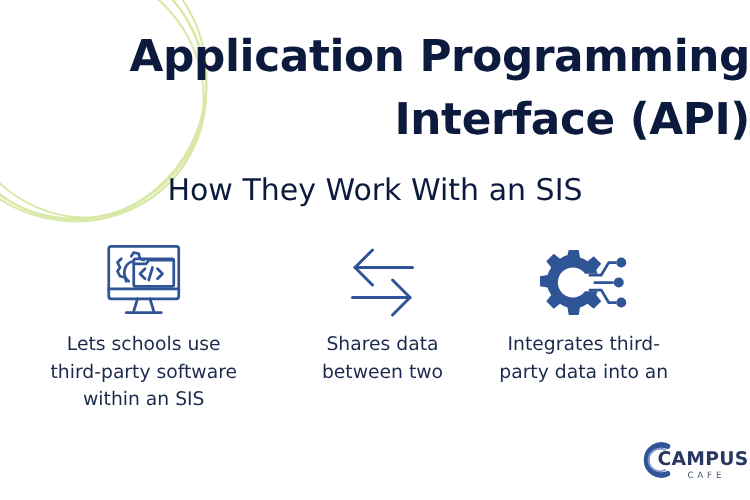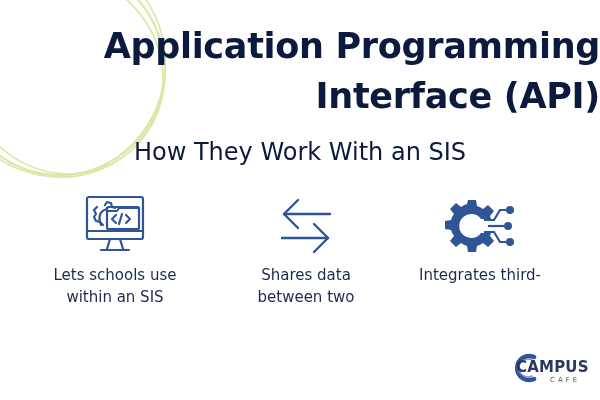--- a/index.html
+++ b/index.html
@@ -17,27 +17,27 @@
   }
   .title.l1 { top: 23px; }
   .title.l2 { top: 73px; }
   .subtitle {
     position: absolute; top: 138px; left: 0; width: 600px; text-align: center;
     font-size: 24px; line-height: 28px; color: #0c1a3d;
   }
   .feature { position: absolute; top: 190px; width: 190px; text-align: center; }
   .feature.f1 { left: 20px; text-align: center; }
   .feature.f2 { left: 211px; }
-  .feature.f3 { left: 385px; }
+  .feature.f3 { left: 372px; }
   .icon-wrap { height: 72px; display: flex; justify-content: center; align-items: center; }
   .feature-text {
     margin-top: 2px; font-size: 15px; line-height: 22px; color: #1c2b4d;
   }
   .logo { position: absolute; left: 512px; top: 350px; width: 86px; height: 40px; }
-  .logo-main { position: absolute; left: 4px; top: 8px; font-size: 15px; font-weight: bold; color: #2a3760; letter-spacing: 0.2px; }
+  .logo-main { position: absolute; left: 14px; top: 8px; font-size: 15px; font-weight: bold; color: #2a3760; letter-spacing: 0.2px; }
   .logo-sub { position: absolute; left: 38px; top: 26px; font-size: 7px; letter-spacing: 3px; color: #4a5575; text-align: right; }
   .logo-mark { position: absolute; left: 0; top: 2px; }
 </style>
 </head>
 <body>
 
 <svg class="deco-circles" viewBox="0 0 600 400">
   <g fill="none" stroke="#d8e8a6" stroke-width="1.6">
     <ellipse cx="60" cy="70" rx="105" ry="105" transform="rotate(-10 60 70)"></ellipse>
     <ellipse cx="62" cy="66" rx="103" ry="110" transform="rotate(12 62 66)"></ellipse>
@@ -59,20 +59,21 @@
       <line x1="18" y1="55" x2="46" y2="55"></line>
       <path d="M22 10 l2 -3 l4 1 l1 4 l3 1 M14 12 l-3 3 l2 4 l-2 3 l2 4 l4 1 l1 3"></path>
       <path d="M24 14 a9 9 0 0 0 -4 16"></path>
       <rect x="24" y="12" width="32" height="22" rx="1.5"></rect>
       <path d="M24 16 h10 l2 -3 h20"></path>
       <path d="M33 20 l-4 4 l4 4 M39 19 l-3 10 M43 20 l4 4 l-4 4"></path>
     </svg>
   </div>
   <div class="feature-text">
     <div>Lets schools use</div>
+    <div>third-party software</div>
     <div>within an SIS</div>
   </div>
 </div>
 
 <div class="feature f2">
   <div class="icon-wrap">
     <svg width="56" height="60" viewBox="0 0 56 60" fill="none" stroke="#2f5597" stroke-width="2.4" stroke-linecap="round" stroke-linejoin="round">
       <line x1="6" y1="18" x2="52" y2="18"></line>
       <polyline points="20,4 6,18 20,32"></polyline>
       <line x1="4" y1="42" x2="50" y2="42"></line>
@@ -96,20 +97,21 @@
       </g>
       <g fill="none" stroke="#2f5597" stroke-width="2.2">
         <polyline points="46,24 56,24 62,14 68,14"></polyline>
         <line x1="50" y1="30" x2="66" y2="30"></line>
         <polyline points="46,36 56,36 62,46 68,46"></polyline>
       </g>
     </svg>
   </div>
   <div class="feature-text">
     <div>Integrates third-</div>
+    <div>party data into an</div>
   </div>
 </div>
 
 <div class="logo">
   <svg class="logo-mark" width="26" height="32" viewBox="0 0 26 32" fill="none">
     <path d="M22 5 A12 12 0 1 0 22 27" stroke="#2f5597" stroke-width="4.5" stroke-linecap="round"></path>
     <path d="M20 8 A9 9 0 1 0 20 24" stroke="#7c93c8" stroke-width="1.5" stroke-linecap="round"></path>
   </svg>
   <span class="logo-main">CAMPUS</span>
   <span class="logo-sub">CAFE</span>

